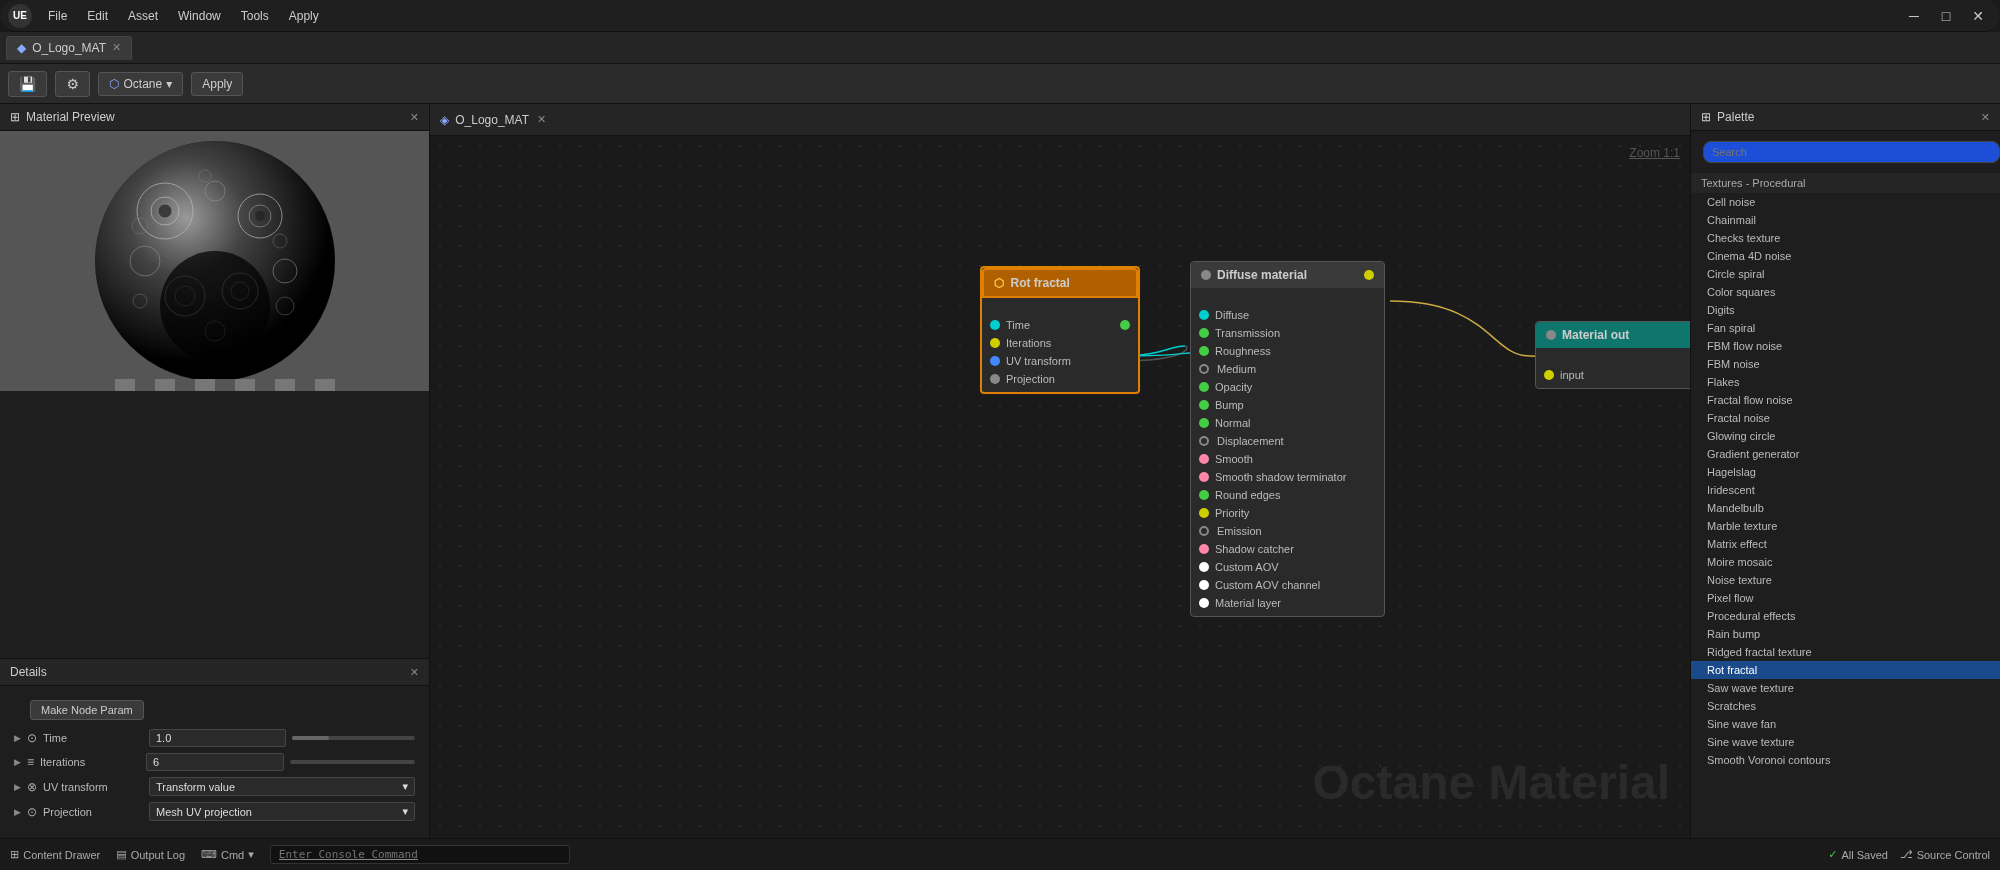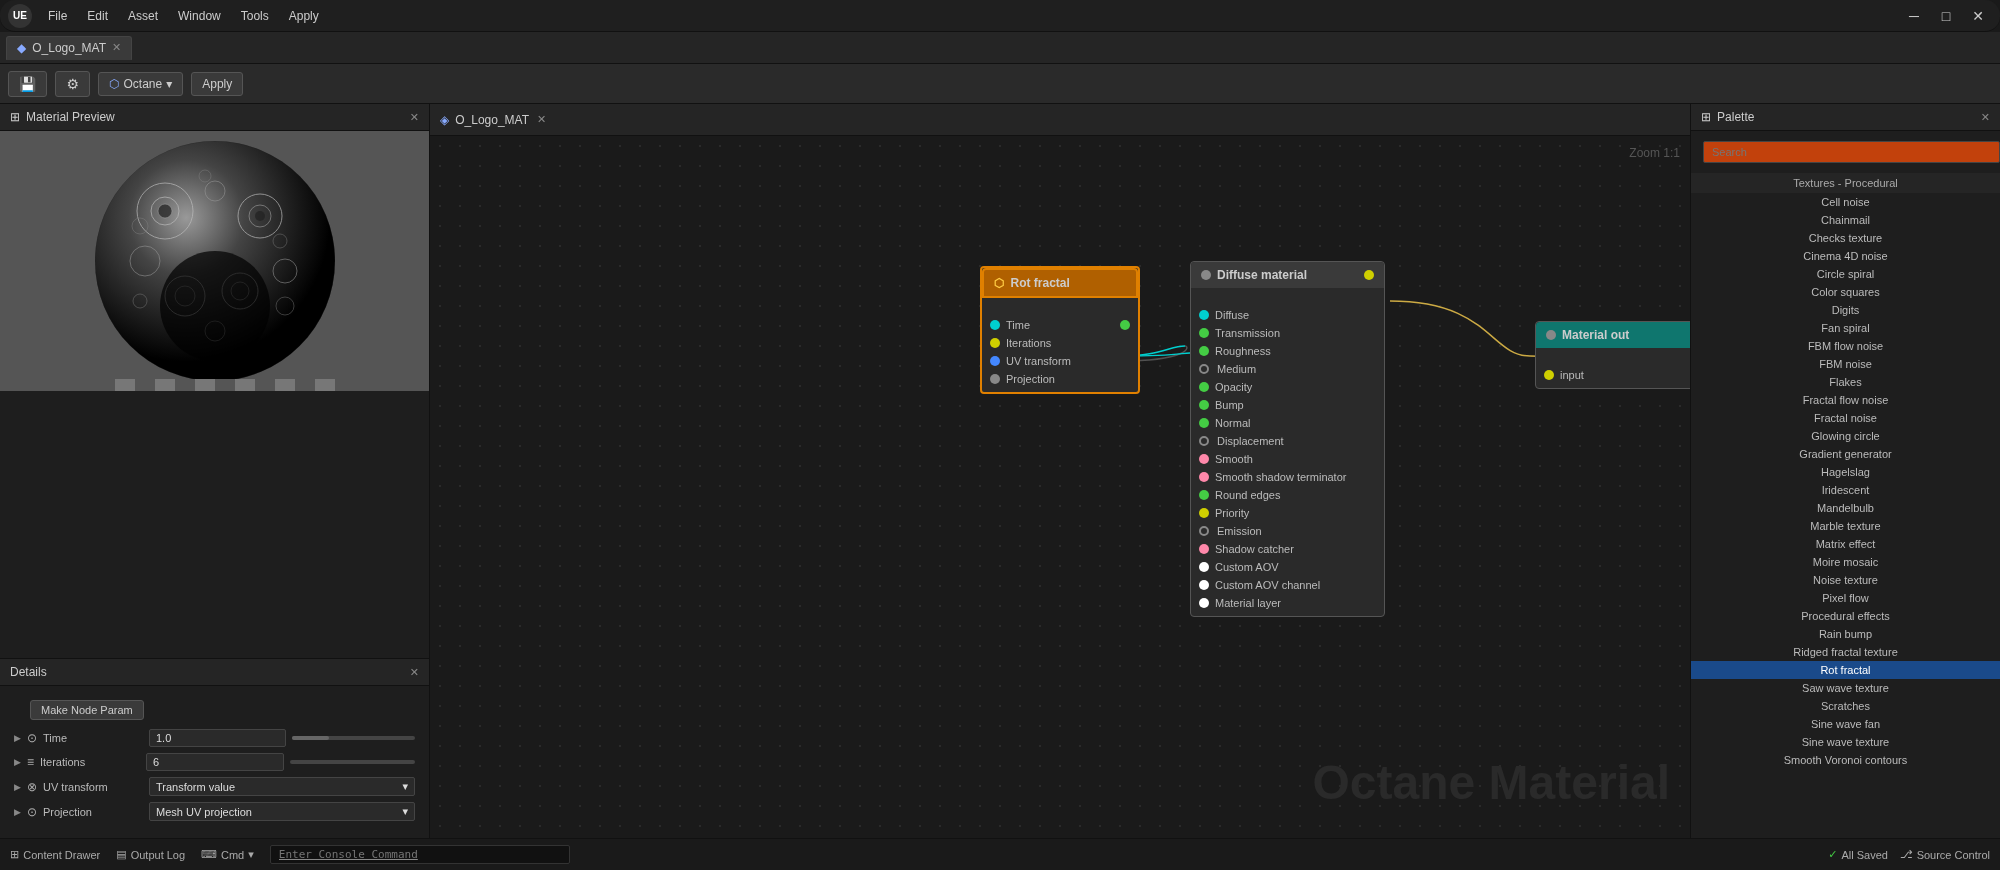--- a/index.html
+++ b/index.html
@@ -41,21 +41,21 @@
     .param-row { display: flex; align-items: center; padding: 3px 6px; gap: 6px; }
     .param-label { color: #bbb; width: 100px; font-size: 11px; display: flex; align-items: center; gap: 4px; }
     .param-value { flex: 1; background: #2a2a2a; border: 1px solid #444; border-radius: 2px; padding: 2px 6px; color: #ddd; font-size: 11px; }
     .param-dropdown { display: flex; align-items: center; gap: 4px; background: #2a2a2a; border: 1px solid #444; border-radius: 2px; padding: 2px 6px; color: #ddd; font-size: 11px; flex: 1; cursor: pointer; }
     .make-node-btn { background: #3a3a3a; border: 1px solid #555; border-radius: 3px; padding: 3px 10px; color: #ccc; font-size: 11px; cursor: pointer; margin: 6px; }
 
     
     #center-panel { flex: 1; background: #1a1a1a; position: relative; overflow: hidden; }
     #node-editor-tab { background: #252525; height: 32px; display: flex; align-items: center; padding: 0 10px; border-bottom: 1px solid #111; }
     #node-editor-content { position: relative; width: 100%; height: 100%; background-image: radial-gradient(circle, #2a2a2a 1px, transparent 1px); background-size: 20px 20px; }
-    .zoom-label { position: absolute; top: 10px; right: 10px; color: #555; font-size: 12px; }
+    .zoom-label { position: absolute; top: 10px; right: 10px; color: #555; font-size: 12px; text-decoration: underline; }
     .watermark { position: absolute; bottom: 60px; right: 20px; color: #2a2a2a; font-size: 48px; font-weight: bold; pointer-events: none; user-select: none; }
 
     
     .node { position: absolute; background: #2a2a2a; border: 1px solid #555; border-radius: 4px; min-width: 160px; }
     .node-header { padding: 6px 10px; border-radius: 4px 4px 0 0; display: flex; align-items: center; gap: 6px; font-size: 12px; font-weight: bold; }
     .node-header.orange { background: #b06000; border: 2px solid #e08000; }
     .node-header.gray { background: #3a3a3a; }
     .node-header.dark { background: #0f766e; }
     .node-body { padding: 4px 0; margin-top: 14px; }
     .node-row { display: flex; align-items: center; padding: 3px 8px; gap: 6px; font-size: 11px; color: #bbb; }
@@ -69,21 +69,21 @@
     .dot-green { background: #44cc44; }
     .dot-outline { width: 10px; height: 10px; border-radius: 50%; border: 2px solid #888; display: inline-block; flex-shrink: 0; }
 
     
     #connections { position: absolute; top: 0; left: 0; width: 100%; height: 100%; pointer-events: none; }
 
     
     #right-panel { width: 310px; background: #1e1e1e; border-left: 1px solid #111; display: flex; flex-direction: column; }
     #palette-header { background: #252525; padding: 6px 10px; display: flex; align-items: center; justify-content: space-between; border-bottom: 1px solid #111; }
     #palette-search { background: #2a2a2a; border: 1px solid #444; border-radius: 3px; padding: 4px 8px; color: #ccc; font-size: 11px; width: 100%; margin: 6px; }
-    #palette-list { overflow-y: auto; flex: 1; padding: 0 0 4px 0; text-align: center; }
+    #palette-list { overflow-y: auto; flex: 1; padding: 0 0 4px 0; }
     .palette-category { color: #aaa; font-size: 11px; padding: 4px 10px; background: #252525; }
     .palette-item { padding: 3px 16px; color: #bbb; font-size: 11px; cursor: pointer; }
     .palette-item.selected { background: #1a4a8a; color: #fff; }
 
     
     #status-bar { background: #1a1a1a; height: 32px; display: flex; align-items: center; padding: 0 10px; gap: 16px; border-top: 1px solid #111; position: absolute; bottom: 0; left: 0; right: 0; }
     .status-item { display: flex; align-items: center; gap: 4px; color: #aaa; font-size: 11px; cursor: pointer; }
     #console-input { flex: 1; max-width: 300px; background: #111; border: 1px solid #333; border-radius: 2px; padding: 2px 8px; color: #888; font-size: 11px; font-family: monospace; }
     #status-right { margin-left: auto; display: flex; gap: 12px; }
 
@@ -396,21 +396,21 @@
     </div>
   </div>
 
   <div id="right-panel">
     <div id="palette-header">
       <span>⊞</span>
       <span style="margin-left:6px;">Palette</span>
       <span class="tab-close" style="margin-left:auto">✕</span>
     </div>
     <div style="padding:4px 6px;">
-      <input id="palette-search" type="text" style="background: #c2410c; border: 1px solid rgb(68, 68, 68); border-radius: 2px; padding: 4px 8px; color: rgb(204, 204, 204); font-size: 11px; width: 100%; outline: none;" placeholder="Search">
+      <input id="palette-search" type="text" style="background: #1d4ed8; border: 1px solid rgb(68, 68, 68); border-radius: 8px; padding: 4px 8px; color: rgb(204, 204, 204); font-size: 11px; width: 100%; outline: none;" placeholder="Search">
     </div>
     <div id="palette-list">
       <div class="palette-category">Textures - Procedural</div>
       <div id="palette-items">
           <div class="palette-item">Cell noise</div>
           <div class="palette-item">Chainmail</div>
           <div class="palette-item">Checks texture</div>
           <div class="palette-item">Cinema 4D noise</div>
           <div class="palette-item">Circle spiral</div>
           <div class="palette-item">Color squares</div>

